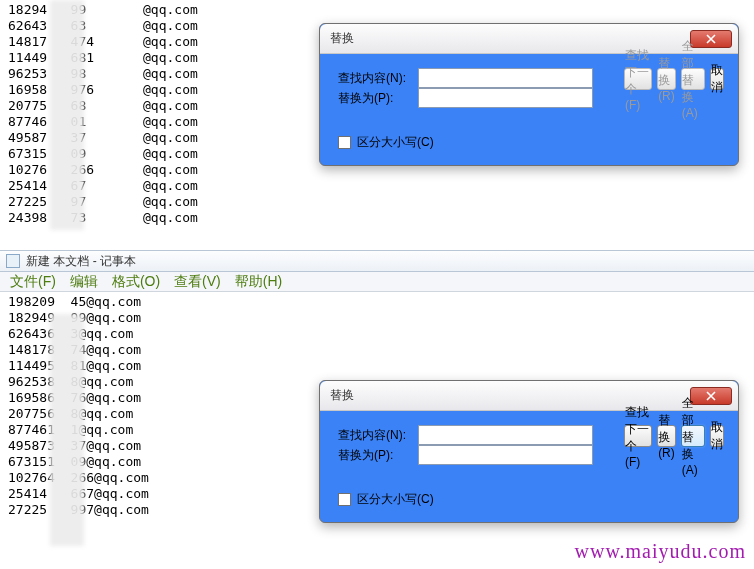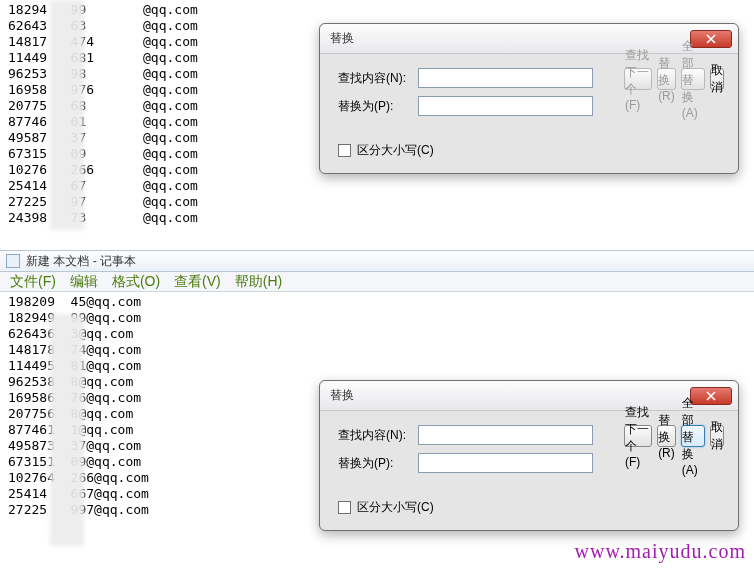--- a/index.html
+++ b/index.html
@@ -1,27 +1,27 @@
 <!DOCTYPE html>
 <html><head>
 <meta charset="utf-8">
 <style>
 * { box-sizing: border-box; margin: 0; padding: 0; }
 body { font-family: "Microsoft YaHei", SimSun, sans-serif; font-size: 12px; background: #fff; width: 754px; height: 569px; position: relative; overflow: hidden; }
 .text-area { font-family: SimSun, monospace; font-size: 13px; line-height: 16px; padding: 2px 8px; white-space: pre; color: #000; }
 .text-area .row { display: flex; }
 .text-area .c1 { width: 135px; }
-.dialog { position: absolute; background: #e5e5e5; border: 1px solid #707070; border-radius: 6px; box-shadow: 0 4px 12px rgba(0,0,0,0.3); }
+.dialog { position: absolute; background: #3b82f6; border: 1px solid #707070; border-radius: 6px; box-shadow: 0 4px 12px rgba(0,0,0,0.3); }
 .dialog-titlebar { height: 30px; background: linear-gradient(#fdfdfd, #e8e8ec); border-bottom: 1px solid #c8c8c8; border-radius: 6px 6px 0 0; display: flex; align-items: center; padding: 0 6px 0 10px; }
 .dialog-title { font-size: 12px; color: #333; flex: 1; }
 .close-btn { width: 42px; height: 18px; background: linear-gradient(#e47a6f, #c83a2a); border: 1px solid #8a2a20; border-radius: 3px; color: #fff; display: flex; align-items: center; justify-content: center; font-size: 11px; cursor: pointer; }
 .close-btn svg { width: 10px; height: 10px; }
 .dialog-body { padding: 14px 14px 14px 18px; display: flex; }
 .form-col { flex: 1; }
-.form-row { display: flex; align-items: center; margin-bottom: 8px; }
+.form-row { display: flex; align-items: center; }
 .form-label { width: 80px; font-size: 12px; color: #000; }
 .form-input { width: 175px; height: 20px; border: 1px solid #8a9bb2; background: #fff; padding: 0 4px; font-size: 12px; }
 .btn-col { width: 100px; margin-left: 10px; display: flex; flex-direction: row; gap: 5px; }
 .btn { height: 22px; border: 1px solid #8a8a8a; border-radius: 3px; background: linear-gradient(#fdfdfd, #e2e2e2); font-size: 12px; display: flex; align-items: center; justify-content: center; cursor: pointer; }
 .btn.disabled { color: #9a9a9a; border-color: #b8b8b8; }
 .btn.hl { border-color: #3c7fb1; box-shadow: 0 0 2px #6badf6; background: linear-gradient(#f2f8fd, #d6ebfc); }
 .checkbox-row { margin-top: 26px; display: flex; align-items: center; gap: 6px; }
 .checkbox { width: 13px; height: 13px; border: 1px solid #707070; background: #fff; }
 .app-titlebar { height: 22px; background: linear-gradient(#fdfdfe, #ecf1f7); border-top: 1px solid #b9c6d6; border-bottom: 1px solid #b9c6d6; display: flex; align-items: center; padding: 0 6px; gap: 6px; margin-top: 2px; }
 .app-icon { width: 14px; height: 14px; background: #e8f0f8; border: 1px solid #8aa8c8; }

